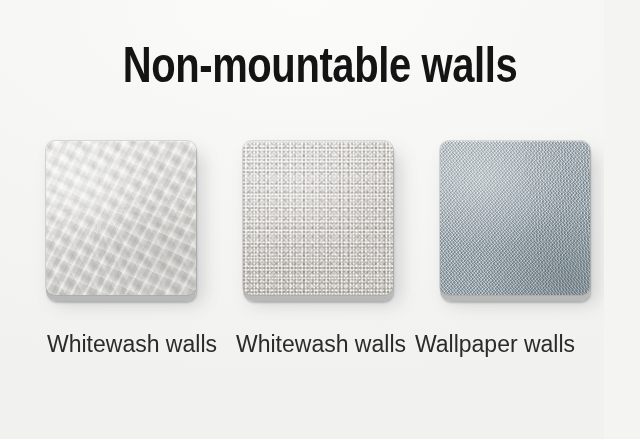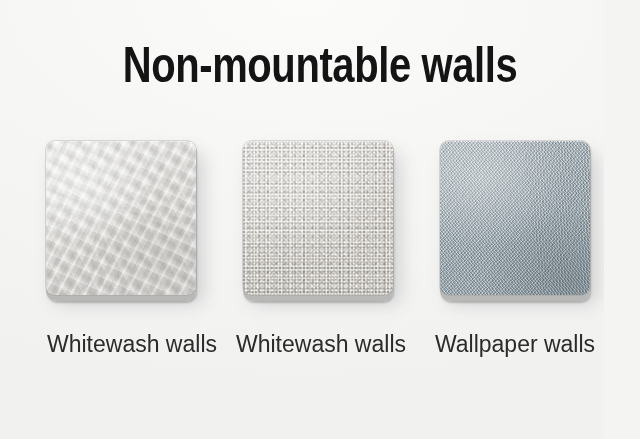--- a/index.html
+++ b/index.html
@@ -233,21 +233,21 @@
     width: 200px;
     text-align: center;
     color: #2b2b2b;
     font-size: 23px;
     line-height: 22px;
     font-weight: 400;
     white-space: nowrap;
   }
   .caption.c0 { left: 32px; }
   .caption.c1 { left: 221px; }
-  .caption.c2 { left: 415px; }
+  .caption.c2 { left: 395px; }
 </style>
 </head>
 <body>
 
 <div id="poster">
 
   <div id="title">Non-mountable walls</div>
 
   <div id="swatch-row">
 

